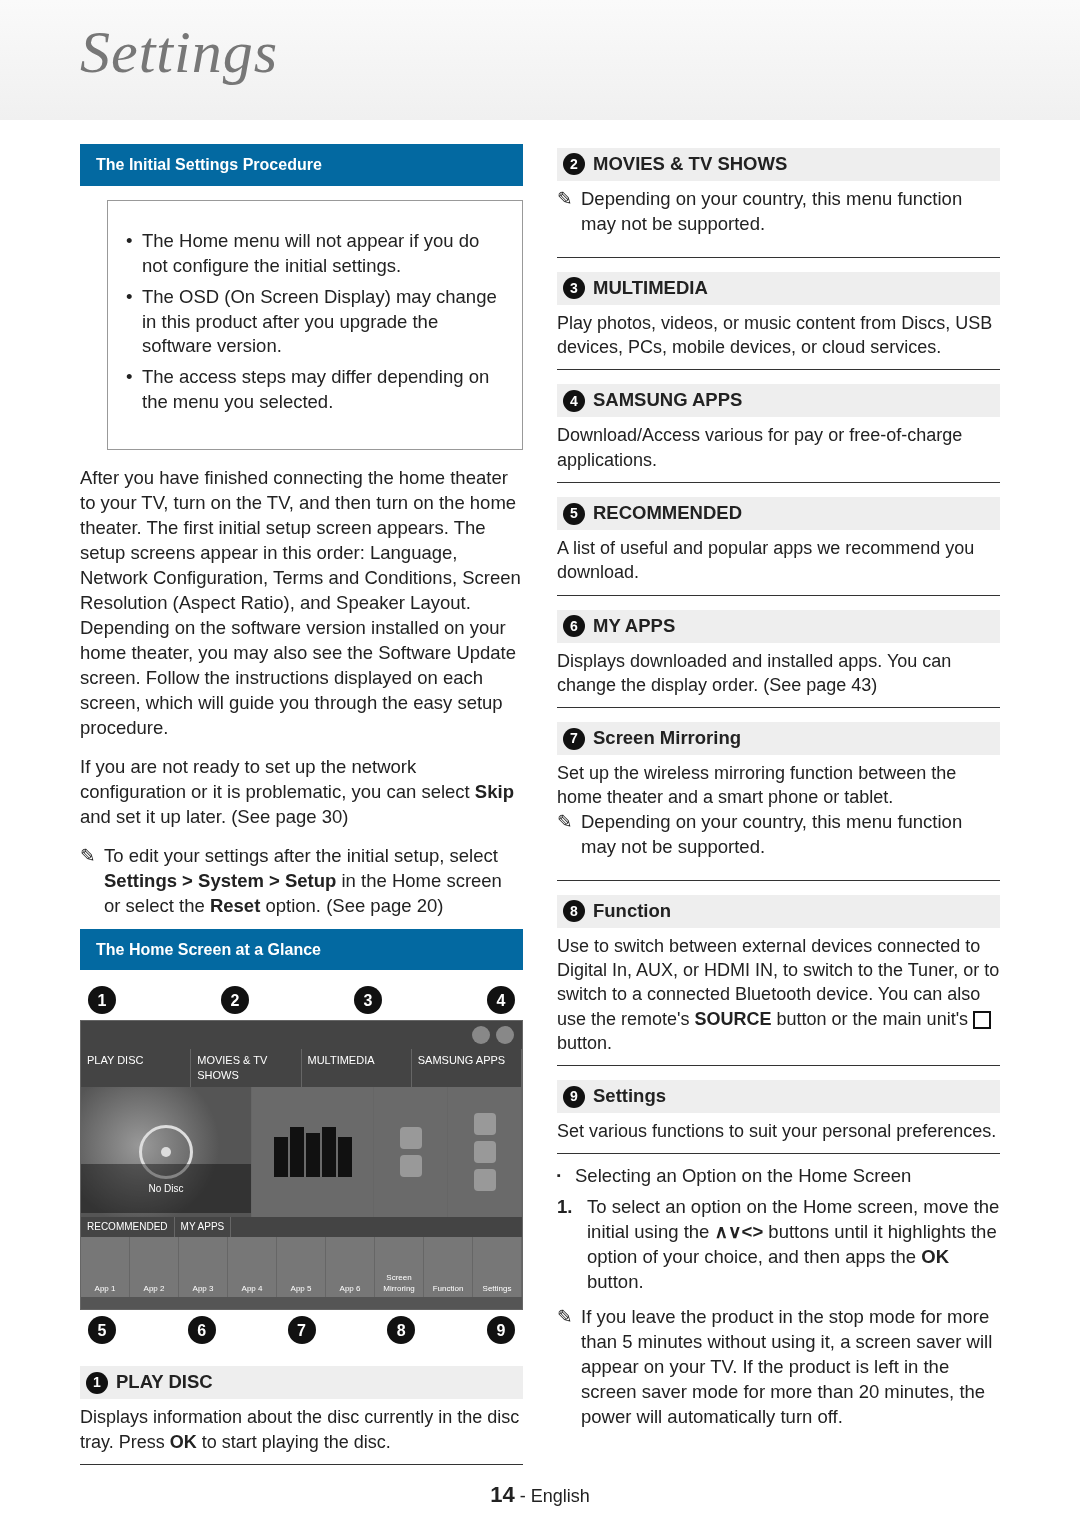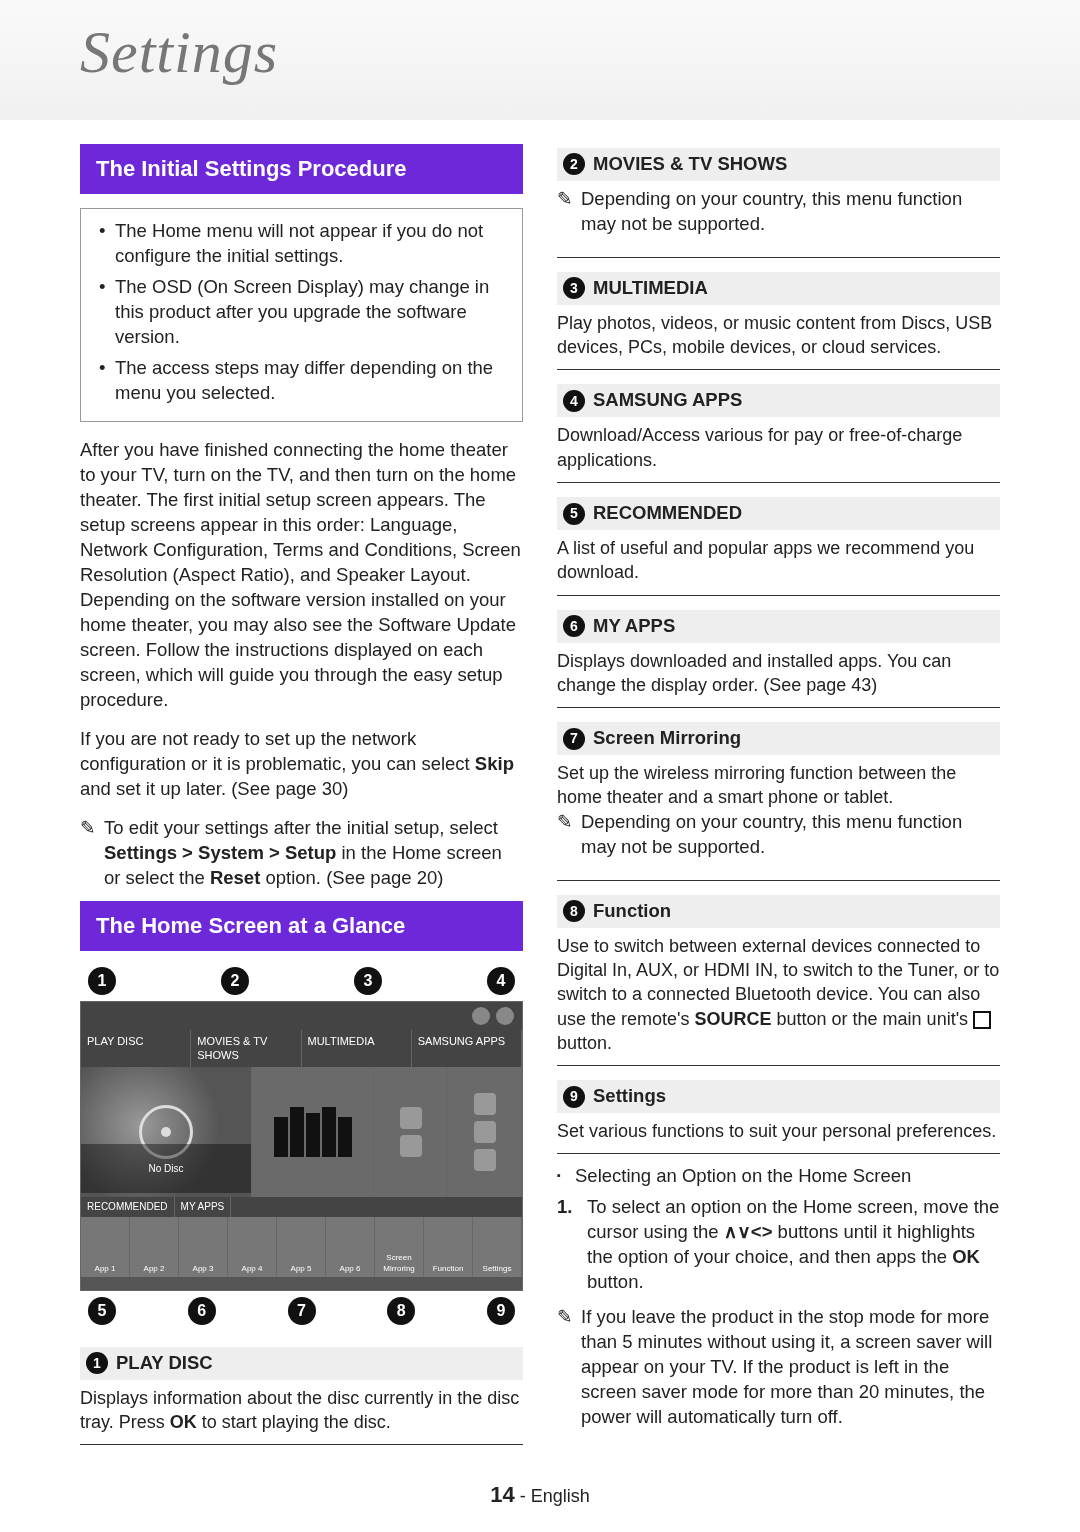--- a/index.html
+++ b/index.html
@@ -23,31 +23,32 @@
     color: #777;
     letter-spacing: 1px;
   }
   .columns {
     display: flex;
     gap: 34px;
     padding: 24px 80px 0 80px;
   }
   .col { flex: 1; font-size: 18.5px; line-height: 1.35; }
   .section-header {
-    background: #6d28d9;
+    background: #0369a1;
     color: #fff;
     padding: 10px 16px;
-    font-size: 22px;
+    font-size: 16px;
     font-weight: 600;
     margin-bottom: 14px;
   }
   .bordered-box {
     border: 1px solid #999;
-    padding: 10px 18px;
+    padding: 28px 18px;
     margin-bottom: 16px;
+    margin-left: 27px;
   }
   .bordered-box ul { list-style: none; }
   .bordered-box li { position: relative; padding-left: 16px; margin-bottom: 6px; }
   .bordered-box li::before { content: "•"; position: absolute; left: 0; }
   .para { margin-bottom: 14px; }
   .note { position: relative; padding-left: 24px; margin-bottom: 10px; }
   .note::before { content: "✎"; position: absolute; left: 0; top: 0; }
   .picto { display: inline-flex; width: 22px; height: 22px; border-radius: 50%; background: #111; color:#fff; align-items:center; justify-content:center; font-size: 14px; font-weight: bold; margin-right: 8px; vertical-align: middle;}
   .item-block { border-bottom: 1px solid #333; padding: 4px 0 10px; margin-bottom: 10px; }
   .item-head { background: #eee; padding: 4px 6px; display: flex; align-items: center; font-weight: 600; margin-bottom: 6px; }
@@ -278,21 +279,21 @@
           <span class="picto">9</span>
           <span>Settings</span>
         </div>
       <div class="item-body">Set various functions to suit your personal preferences.</div>
     </div>
 
     <div class="sub-bullet">Selecting an Option on the Home Screen</div>
 
     <div class="num-item">
       <span class="num">1.</span>
-      <span>To select an option on the Home screen, move the cursor using the </span><b>∧∨&lt;&gt;</b><span> buttons until it highlights the option of your choice, and then apps the </span><b>OK</b><span> button.</span>
+      <span>To select an option on the Home screen, move the initial using the </span><b>∧∨&lt;&gt;</b><span> buttons until it highlights the option of your choice, and then apps the </span><b>OK</b><span> button.</span>
     </div>
 
     <p class="note" style="margin-top:10px;">If you leave the product in the stop mode for more than 5 minutes without using it, a screen saver will appear on your TV. If the product is left in the screen saver mode for more than 20 minutes, the power will automatically turn off.</p>
   </div>
 </div>
 
 <div class="footer">
   <span class="pg">14</span> - <span>English</span>
 </div>
 

